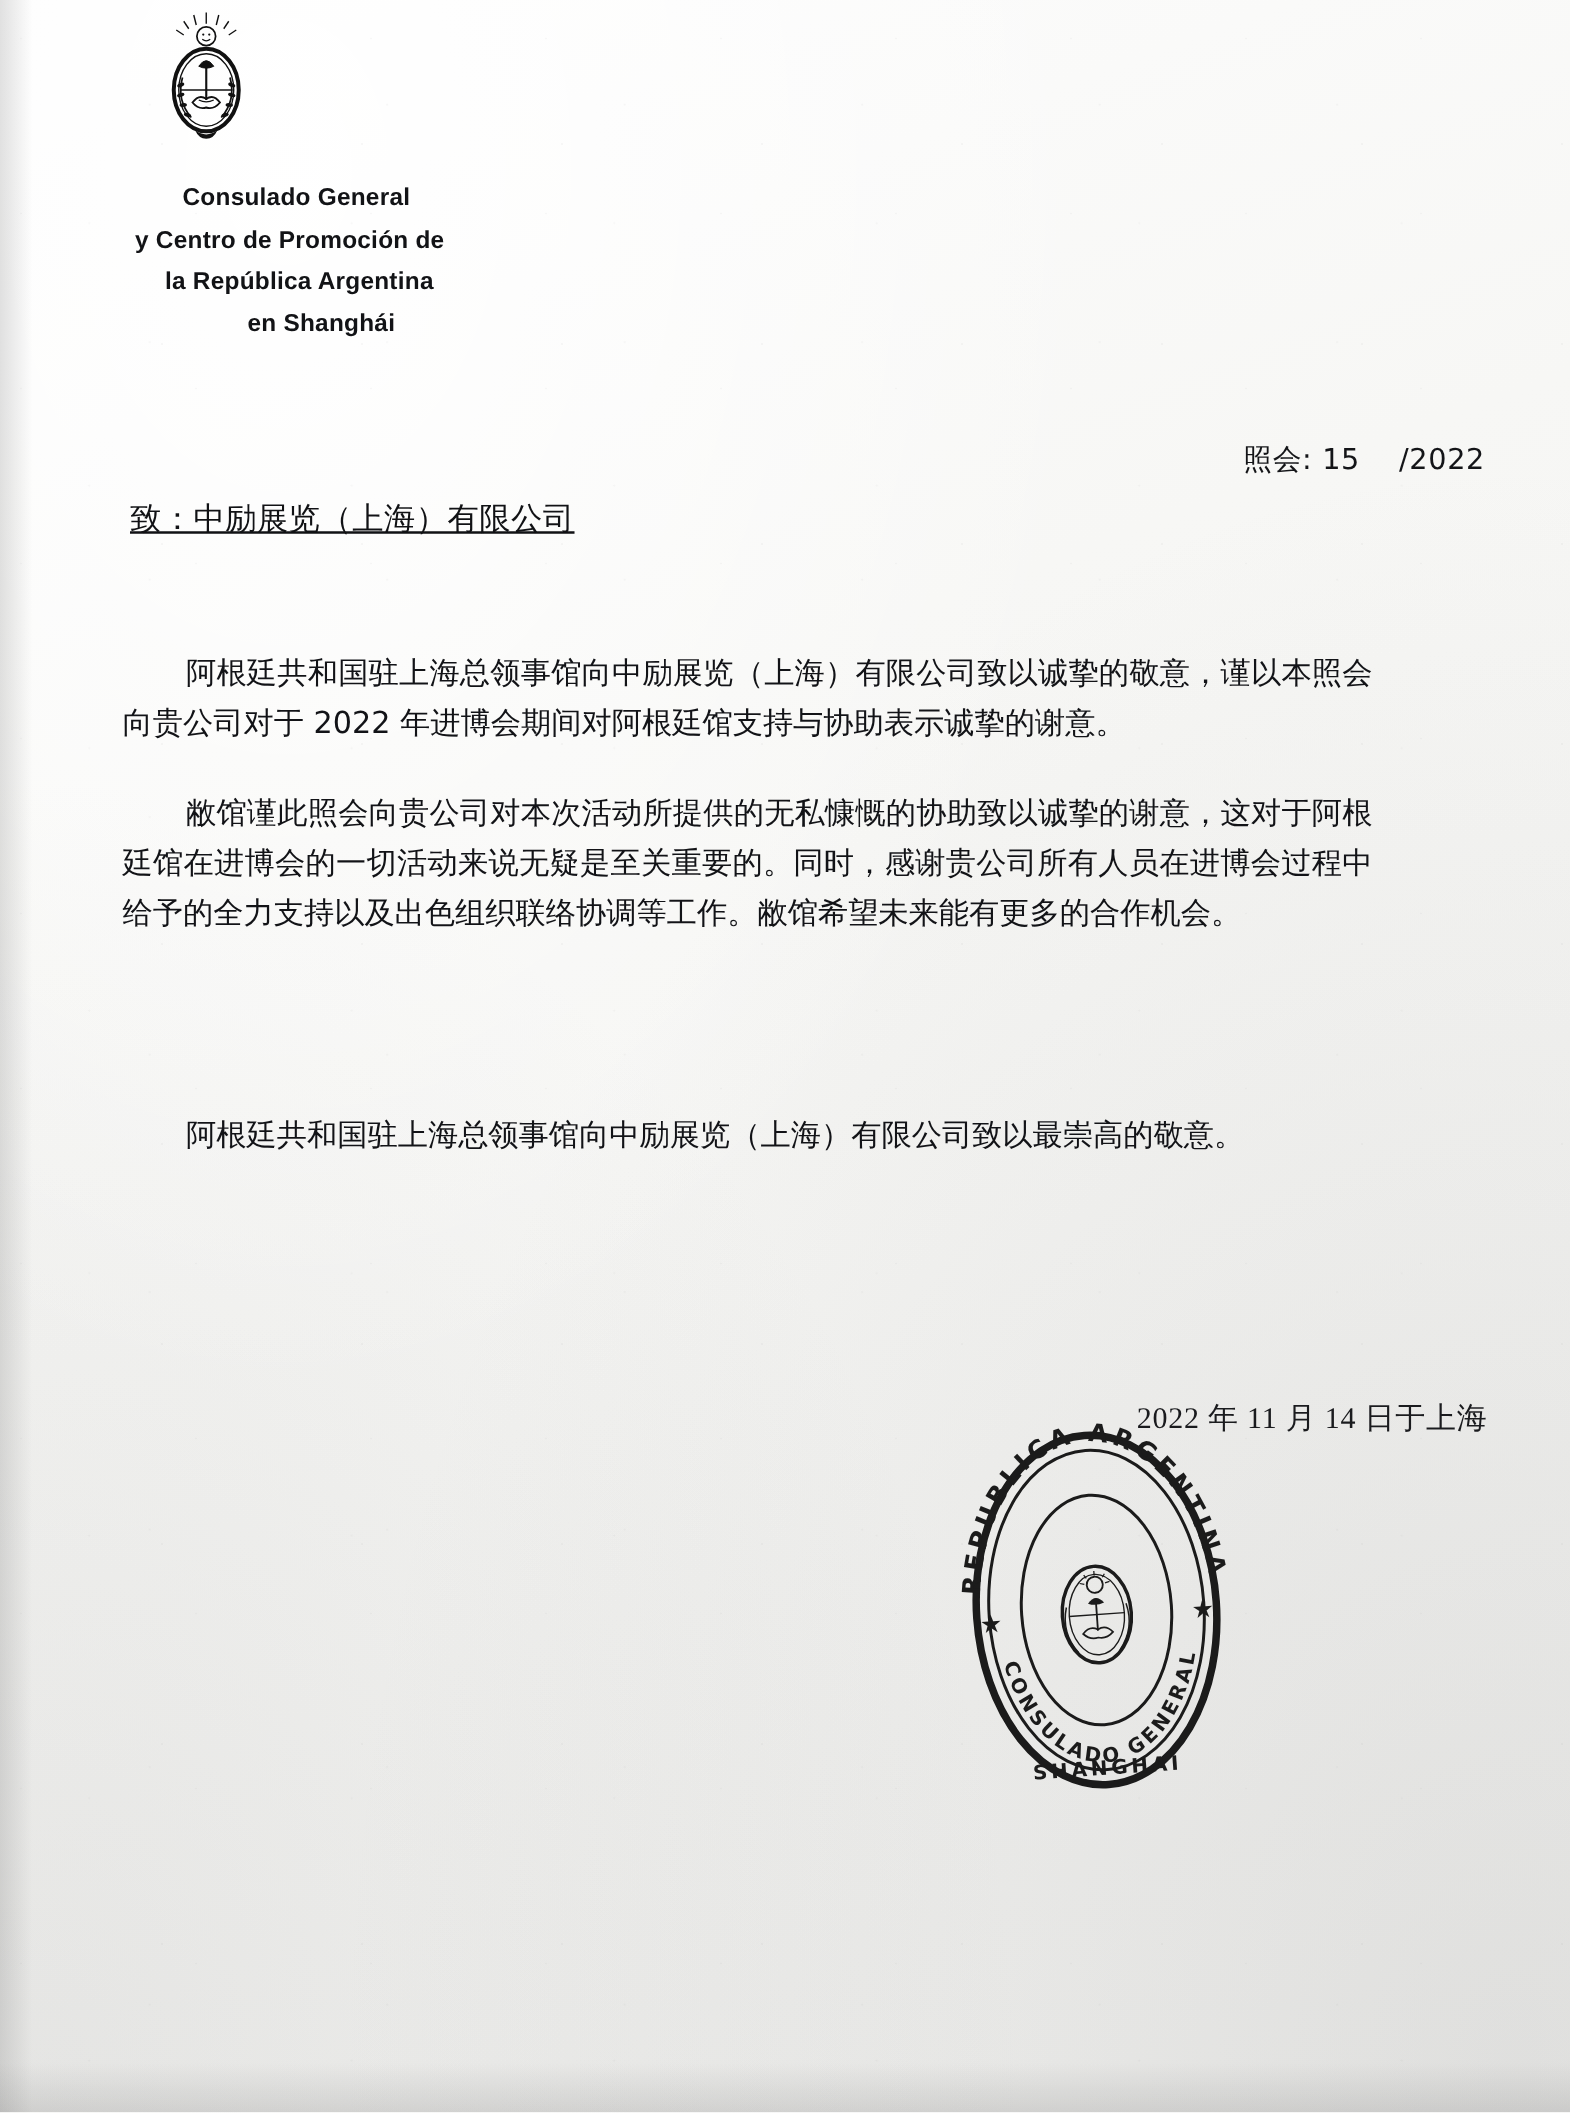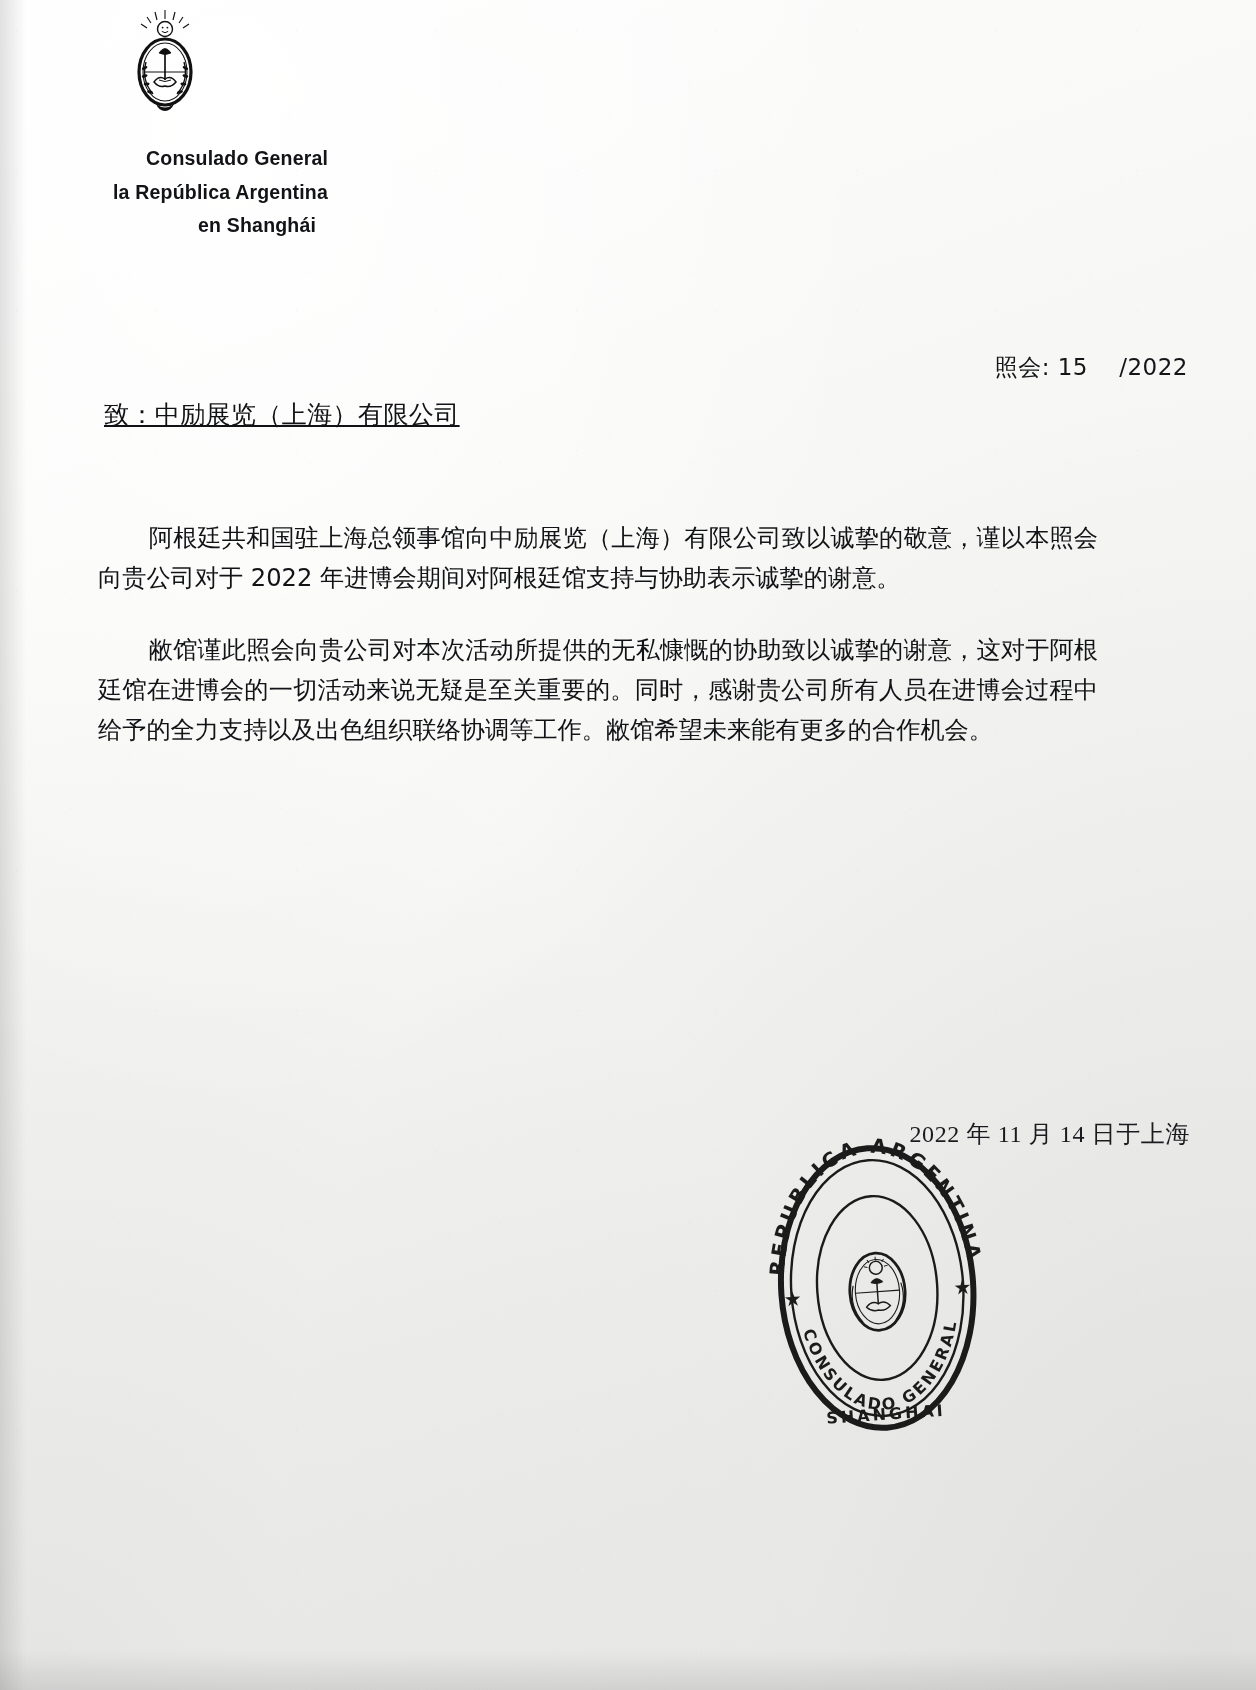--- a/index.html
+++ b/index.html
@@ -57,21 +57,21 @@
   .org-block {
     margin-top: 16px;
     font-size: 19.5px;
     font-weight: bold;
     line-height: 1.72;
     letter-spacing: 0.2px;
     color: #121316;
   }
   .org-line-1 { margin-left: 38px; }
   .org-line-2 { margin-left: 0px; }
-  .org-line-3 { margin-left: 5px; }
+  .org-line-3 { margin-left: 24px; }
   .org-line-4 { margin-left: 90px; }
 
   
   .ref-line {
     position: absolute;
     top: 352px;
     right: 88px;
     font-family: "DejaVu Sans", sans-serif;
     font-size: 23px;
     letter-spacing: 0.5px;
@@ -198,31 +198,33 @@
           <ellipse cx="57.4" cy="76" rx="3" ry="1.5" transform="rotate(5 57.4 76)"></ellipse>
           <ellipse cx="54.0" cy="84" rx="3" ry="1.5" transform="rotate(-15 54 84)"></ellipse>
         </g>
 
         <path d="M30 96 q9 7 18 0 q-3 7 -9 7 q-6 0 -9 -7 z" fill="#111"></path>
       </svg>
     </div>
 
     <div class="org-block">
       <div class="org-line-1">Consulado General</div>
+      <div class="org-line-2">y Centro de Promoción de</div>
       <div class="org-line-3">la República Argentina</div>
       <div class="org-line-4">en Shanghái</div>
     </div>
   </div>
 
   <div class="ref-line">照会: 15    /2022</div>
 
   <div class="addressee">致：中励展览（上海）有限公司</div>
 
   <div class="body-block p1 indent">阿根廷共和国驻上海总领事馆向中励展览（上海）有限公司致以诚挚的敬意，谨以本照会向贵公司对于 2022 年进博会期间对阿根廷馆支持与协助表示诚挚的谢意。</div>
   <div class="body-block p2 indent">敝馆谨此照会向贵公司对本次活动所提供的无私慷慨的协助致以诚挚的谢意，这对于阿根廷馆在进博会的一切活动来说无疑是至关重要的。同时，感谢贵公司所有人员在进博会过程中给予的全力支持以及出色组织联络协调等工作。敝馆希望未来能有更多的合作机会。</div>
+  <div class="body-block p3 indent">阿根廷共和国驻上海总领事馆向中励展览（上海）有限公司致以最崇高的敬意。</div>
 
   <div class="date-line">2022 年 11 月 14 日于上海</div>
 
   <div class="seal">
     <svg viewBox="0 0 250 330" width="250" height="330" aria-hidden="true">
       <defs>
         <path id="arcTop" d="M 32 168 A 93 135 0 0 1 218 168"></path>
         <path id="arcBottom" d="M 44 168 A 81 122 0 0 0 206 168"></path>
       </defs>
 

